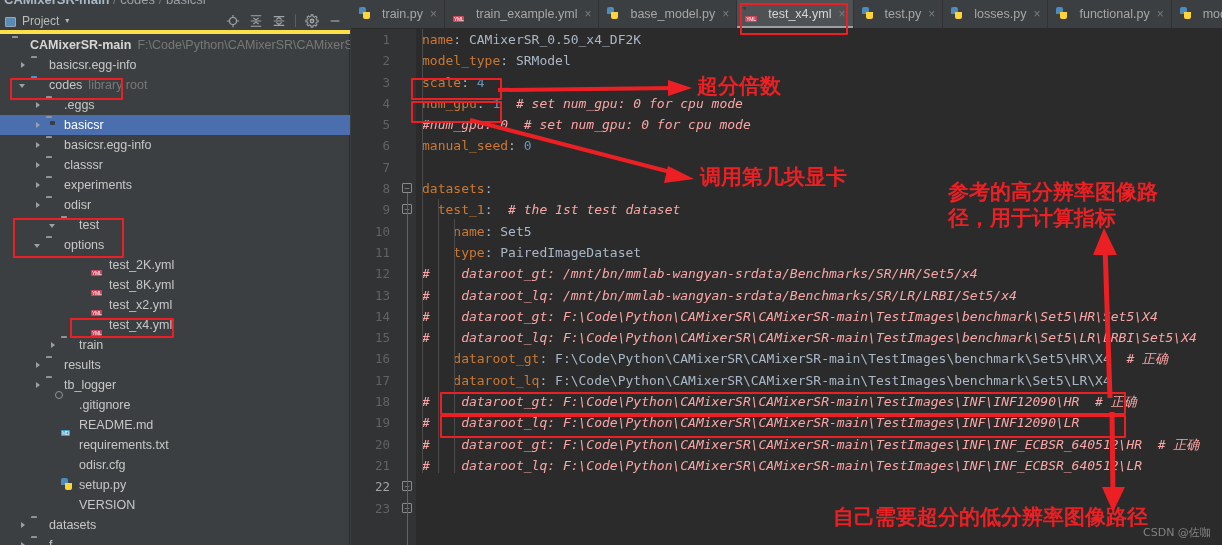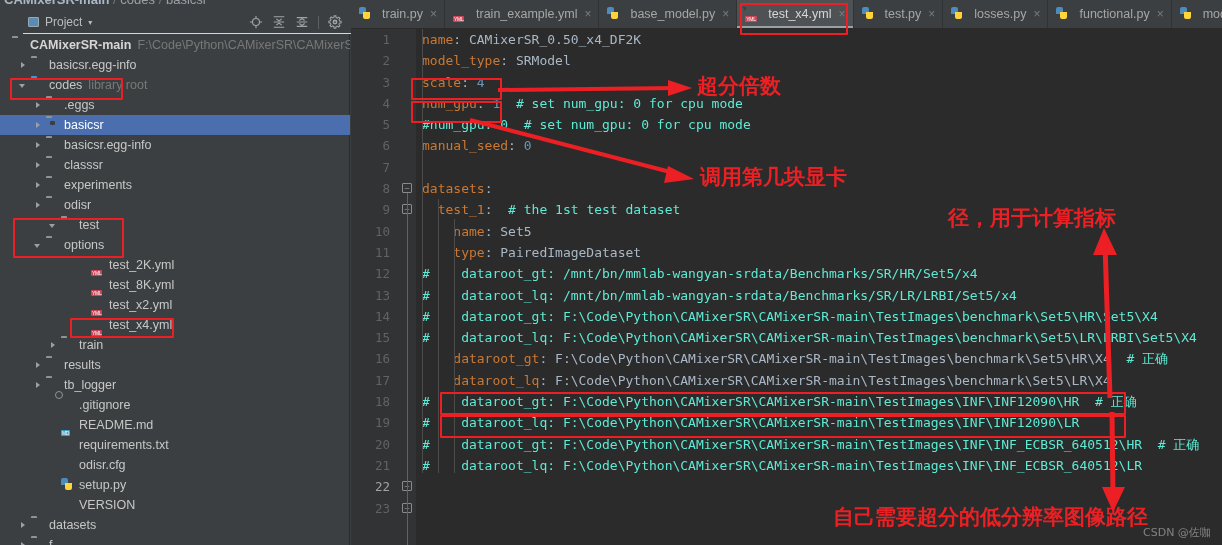--- a/index.html
+++ b/index.html
@@ -29,22 +29,22 @@
   
   .project-panel {
     position: absolute; left: 0; top: 11px; width: 350px; height: 534px;
     background: #3c3f41;
     border-right: 1px solid #2b2b2b;
   }
   .panel-header {
     position: relative;
     height: 23px; width: 350px;
     background: #3c3f41;
-    border-bottom: 1px solid #fde047;
-    display: flex; align-items: center; margin-left: 23px;
+    border-bottom: 4px solid #fde047;
+    display: flex; align-items: center;
   }
   .panel-title {
     font-size: 12px; color: #bbbbbb; margin-left: 22px;
   }
   .panel-caret {
     margin-left: 6px; font-size: 8px; color: #bbbbbb;
   }
   .panel-folder-ico {
     position: absolute; left: 5px; top: 6px;
     width: 11px; height: 10px;
@@ -162,21 +162,21 @@
   }
   .cl {
     height:21.3px; line-height:21.3px; white-space:pre;
     font-family:"DejaVu Sans Mono", monospace; font-size:13px;
     color:#a9b7c6; padding-left: 6px;
   }
   .cl.cur { background:#323232; }
   .k { color:#cc7832; }        
   .v { color:#a9b7c6; }        
   .n { color:#6897bb; }        
-  .c { color:#5eead4; }
+  .c { color:#fca5a5; font-style: italic; }
 
   
   .vline { position:absolute; width:1px; background:#4b4b4b; }
 
   
   .ovl { position:absolute; left:0; top:0; width:1222px; height:545px; pointer-events:none; }
   .rbox { position:absolute; border:2px solid #ec2024; border-radius:1px; }
   .rtext {
     position:absolute; color:#ec2024; font-size:21px; font-weight:bold;
     font-family:"DejaVu Sans", sans-serif; white-space:nowrap; line-height:1.18;
@@ -521,18 +521,19 @@
     <div class="rbox" style="left:13px;  top:218px; width:111px; height:40px;"></div>
     <div class="rbox" style="left:70px;  top:318px; width:104px; height:20px;"></div>
     <div class="rbox" style="left:740px; top:3px;   width:108px; height:32px;"></div>
     <div class="rbox" style="left:411px; top:78px;  width:91px;  height:22px;"></div>
     <div class="rbox" style="left:411px; top:101px; width:91px;  height:22px;"></div>
     <div class="rbox" style="left:440px; top:392px; width:686px; height:23px;"></div>
     <div class="rbox" style="left:440px; top:415px; width:686px; height:23px;"></div>
 
     <div class="rtext" style="left:697px; top:74px;">超分倍数</div>
     <div class="rtext" style="left:700px; top:165px;">调用第几块显卡</div>
+    <div class="rtext" style="left:948px; top:180px;">参考的高分辨率图像路</div>
     <div class="rtext" style="left:948px; top:206px;">径，用于计算指标</div>
     <div class="rtext" style="left:833px; top:505px;">自己需要超分的低分辨率图像路径</div>
     <div class="wm" style="left:1123px;top:525px;">CSDN @佐咖</div>
   </div>
 
 </div>
 
 </body></html>

